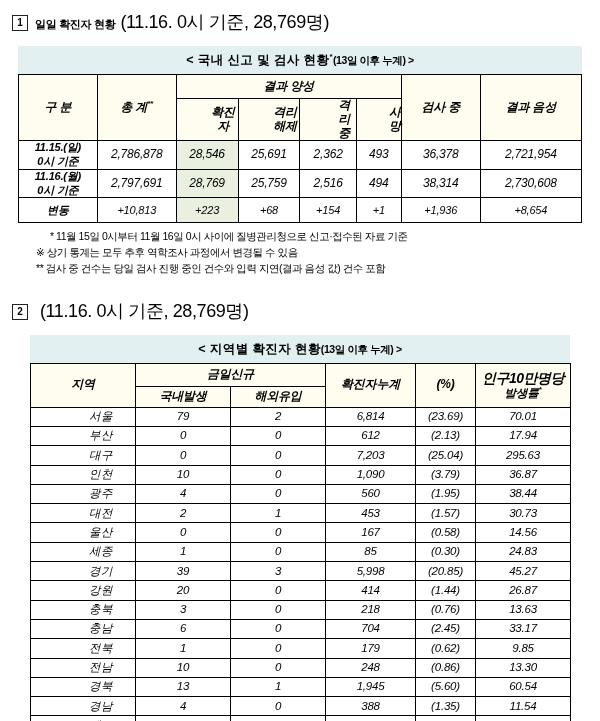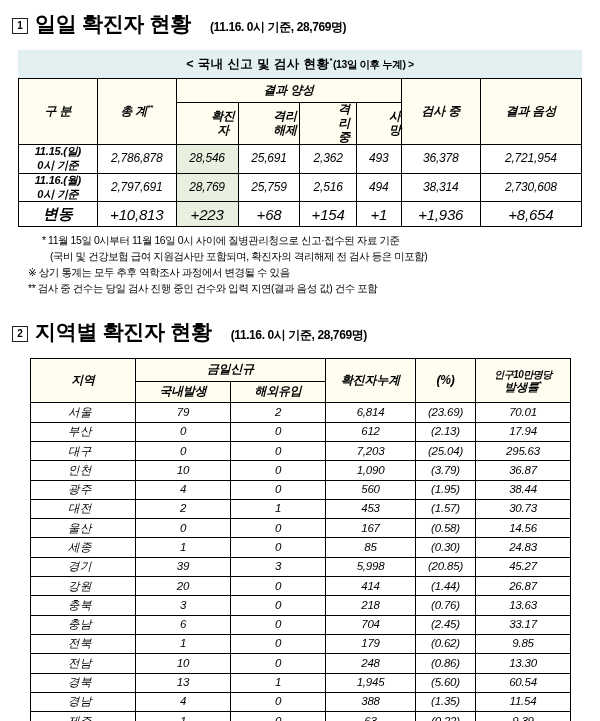--- a/index.html
+++ b/index.html
@@ -38,28 +38,28 @@
     text-align: center;
     border: 1.5px solid #222;
     font-size: 10px;
     font-weight: bold;
     margin-right: 7px;
     position: relative;
     top: -2px;
     flex: 0 0 auto;
   }
   .sec-title {
-    font-size: 21px;
+    font-size: 11px;
     font-weight: bold;
     letter-spacing: -0.3px;
   }
   .sec-sub {
-    font-size: 12px;
-    font-weight: bold;
-    margin-left: 19px;
+    font-size: 18px;
+    font-weight: normal;
+    margin-left: 5px;
     letter-spacing: -0.4px;
   }
 
   
   .cap-bar {
     background: #e2f0f2;
     text-align: center;
     font-size: 12.5px;
     font-weight: bold;
     letter-spacing: 0.4px;
@@ -106,46 +106,47 @@
   .t1-wrap { margin: 0 18px; }
   .t1 td { height: 27px; }
   .t1 .rowlab {
     font-weight: bold;
     font-size: 11px;
     line-height: 1.25;
   }
   .t1 .num { font-size: 12px; }
   .t1 th.h1 { height: 23px; }
   .t1 th.h2 { height: 21px; padding-left: 32px; }
-  .t1 td.var { height: 24px; font-size: 15px; }
+  .t1 td.var { height: 24px; font-size: 11px; }
 
   
   .notes {
-    margin: 6px 30px 0 28px;
+    margin: 6px 30px 0 36px;
     font-size: 10.5px;
     line-height: 1.5;
     letter-spacing: -0.45px;
   }
   .notes div { white-space: nowrap; }
   .n-ind { padding-left: 14px; }
   .n-ind2 { padding-left: 22px; }
 
   
   .t2-wrap { margin: 0 30px; }
   .t2 { font-size: 11.5px; }
   .t2 th.h1 { height: 22px; }
   .t2 th.h2 { height: 20px; }
   .t2 td { height: 18.3px; }
   .t2 .region {
-    padding-right: 6px;
+    text-align: right;
+    padding-right: 22px;
     letter-spacing: 0.5px;
   }
   .t2 .pct { }
   .t2 .hdr-2line { line-height: 1.12; font-size: 11.5px; }
-  .t2 .hdr-small { font-size: 10px; letter-spacing: -0.5px; text-align: right; }
+  .t2 .hdr-small { font-size: 14px; letter-spacing: -0.5px; text-align: right; }
 </style>
 </head>
 <body>
 
 <div class="page">
 
   <div class="section-head" style="margin-top:10px;">
     <span class="sec-num">1</span>
     <span class="sec-title">일일 확진자 현황</span>
     <span class="sec-sub">(11.16. 0시 기준, 28,769명)</span>
@@ -216,32 +217,33 @@
           <td class="var dotted-l thick-bottom">+1</td>
           <td class="var thick-bottom">+1,936</td>
           <td class="var thick-bottom">+8,654</td>
         </tr>
       </tbody>
     </table>
   </div>
 
   <div class="notes">
     <div class="n-ind">* 11월 15일 0시부터 11월 16일 0시 사이에 질병관리청으로 신고·접수된 자료 기준</div>
-    <div class="n-ind2">(국비 및 건강보험 급여 지원검사만 포함되며, 확진자의 격리해제 전 검사 등은 미포함)</div>
     <div>※ 상기 통계는 모두 추후 역학조사 과정에서 변경될 수 있음</div>
     <div>** 검사 중 건수는 당일 검사 진행 중인 건수와 입력 지연(결과 음성 값) 건수 포함</div>
   </div>
 
   <div class="section-head" style="margin-top:22px;">
     <span class="sec-num">2</span>
-    <span class="sec-title">지역별 확진자 현황</span>
     <span class="sec-sub">(11.16. 0시 기준, 28,769명)</span>
   </div>
 
   <div class="t2-wrap" style="margin-top:12px;">
+    <div class="cap-bar">
+      <span>&lt; 지역별 확진자 현황</span><span class="cap-small">(13일 이후 누계) &gt;</span>
+    </div>
 
     <table class="dt t2">
       <colgroup>
         <col style="width:105px">
         <col style="width:95px">
         <col style="width:95px">
         <col style="width:90px">
         <col style="width:60px">
         <col style="width:95px">
       </colgroup>

